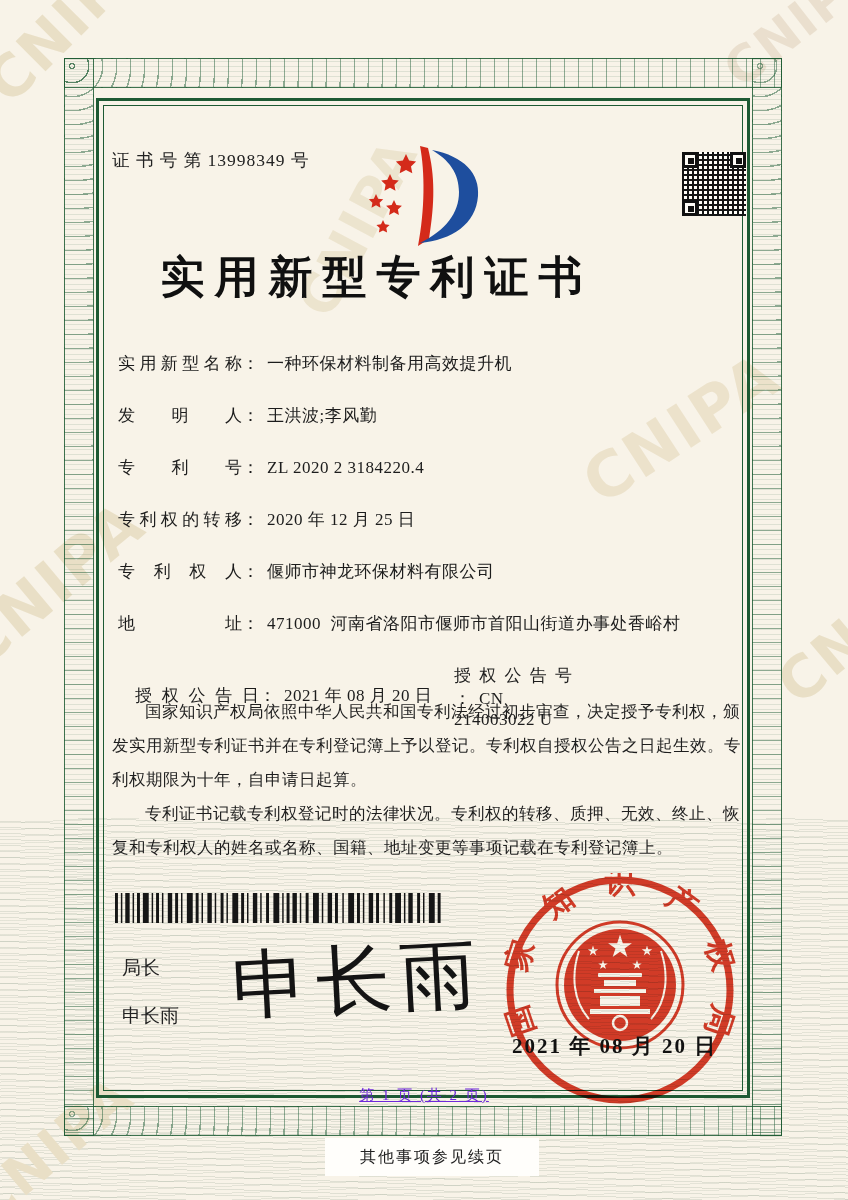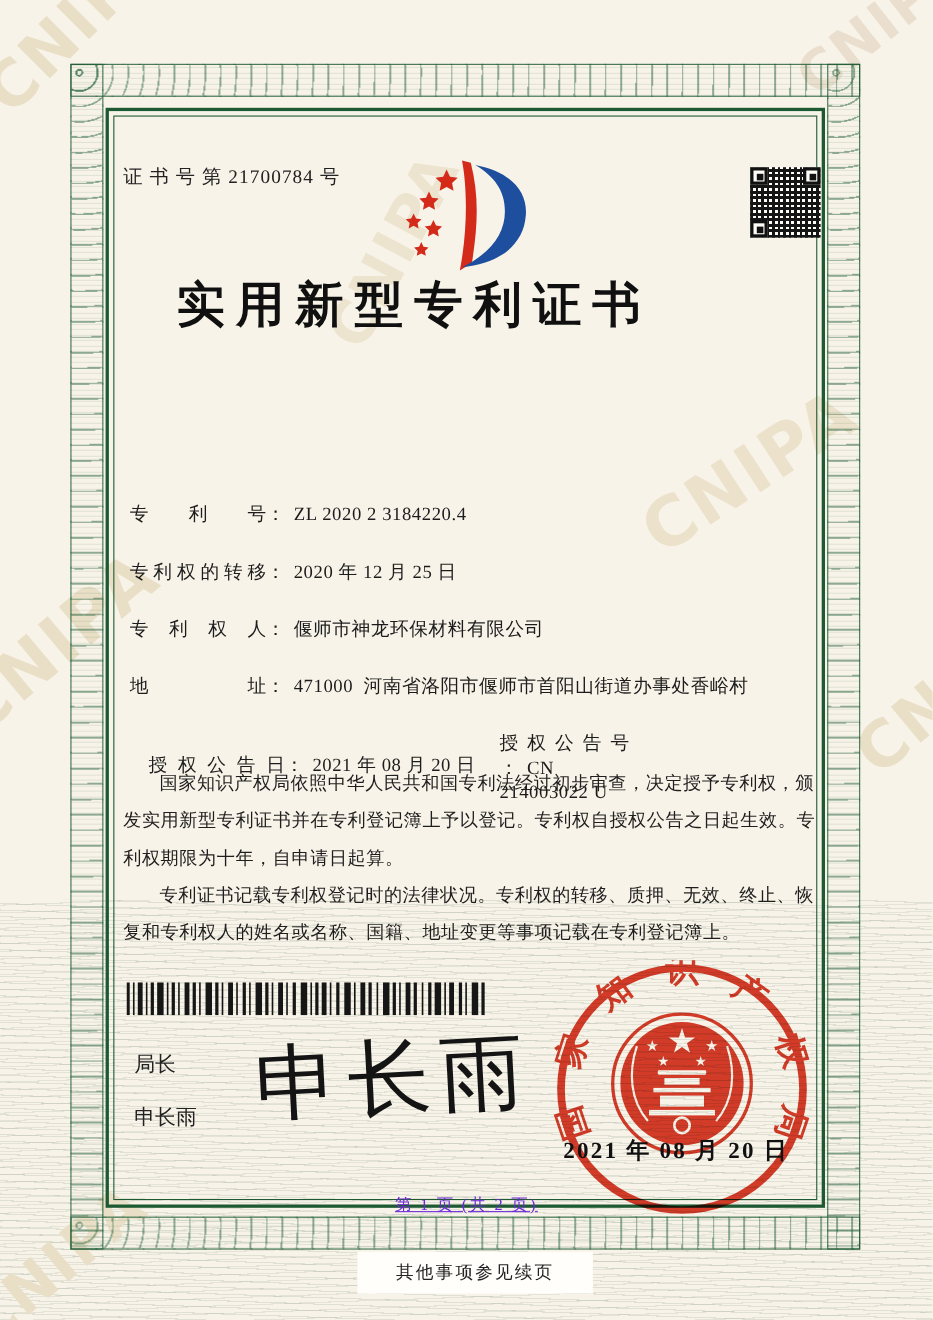--- a/index.html
+++ b/index.html
@@ -118,21 +118,21 @@
   <div class="wm wm6">CNIPA</div>
   <div class="wm wm7">CNIPA</div>
 
   <div class="band band-top"></div>
   <div class="band band-bottom"></div>
   <div class="band band-left"></div>
   <div class="band band-right"></div>
   <div class="rect-outer"></div>
   <div class="rect-inner"></div>
 
-  <div class="certno">证 书 号 第 21700784 号</div>
+  <div class="certno">证 书 号 第 13998349 号</div>
 
   <svg class="logo" viewBox="0 0 140 114" xmlns="http://www.w3.org/2000/svg">
     <path d="M 70 6 C 75 32 75 70 68 106 L 79 99 C 85 62 85 36 78 8 Z" fill="#d42a1a"></path>
     <path d="M 82 10 C 114 16 130 34 128 56 C 126 84 102 100 70 103 C 96 90 109 73 109 52 C 109 33 99 20 82 10 Z" fill="#1e4e9e"></path>
     <g fill="#d42a1a">
       <path d="M 56 14 l 3.1 6.6 7 .9 -5.1 4.9 1.3 6.9 -6.3 -3.4 -6.3 3.4 1.3 -6.9 -5.1 -4.9 7 -.9 Z"></path>
       <path d="M 40 34 l 2.7 5.7 6.1 .8 -4.4 4.2 1.1 6 -5.5 -3 -5.5 3 1.1 -6 -4.4 -4.2 6.1 -.8 Z"></path>
       <path d="M 26 54 l 2.2 4.7 5 .6 -3.6 3.5 .9 4.9 -4.5 -2.4 -4.5 2.4 .9 -4.9 -3.6 -3.5 5 -.6 Z"></path>
       <path d="M 44 60 l 2.4 5.1 5.5 .7 -4 3.8 1 5.4 -4.9 -2.7 -4.9 2.7 1 -5.4 -4 -3.8 5.5 -.7 Z"></path>
       <path d="M 33 80 l 2 4.3 4.6 .6 -3.3 3.2 .8 4.5 -4.1 -2.2 -4.1 2.2 .8 -4.5 -3.3 -3.2 4.6 -.6 Z"></path>
@@ -140,20 +140,22 @@
   </svg>
 
   <div class="qr">
     <div class="qf qf-tl"></div>
     <div class="qf qf-tr"></div>
     <div class="qf qf-bl"></div>
   </div>
 
   <div class="title">实用新型专利证书</div>
 
+  <div class="row row1"><span class="flabel">实用新型名称</span><span class="colon">：</span><span class="fvalue">一种环保材料制备用高效提升机</span></div>
+  <div class="row row2"><span class="flabel">发明人</span><span class="colon">：</span><span class="fvalue">王洪波;李风勤</span></div>
   <div class="row row3"><span class="flabel">专利号</span><span class="colon">：</span><span class="fvalue">ZL 2020 2 3184220.4</span></div>
   <div class="row row4"><span class="flabel">专利权的转移</span><span class="colon">：</span><span class="fvalue">2020 年 12 月 25 日</span></div>
   <div class="row row5"><span class="flabel">专利权人</span><span class="colon">：</span><span class="fvalue">偃师市神龙环保材料有限公司</span></div>
   <div class="row row6"><span class="flabel">地址</span><span class="colon">：</span><span class="fvalue">471000  河南省洛阳市偃师市首阳山街道办事处香峪村</span></div>
 
   <div class="row rowg">
     <span class="flabel">授权公告日</span><span class="colon">：</span><span class="fvalue">2021 年 08 月 20 日</span>
     <span class="grant-right"><span class="flabel2">授权公告号</span><span class="colon">：</span><span class="fvalue">CN 214003022 U</span></span>
   </div>
 

